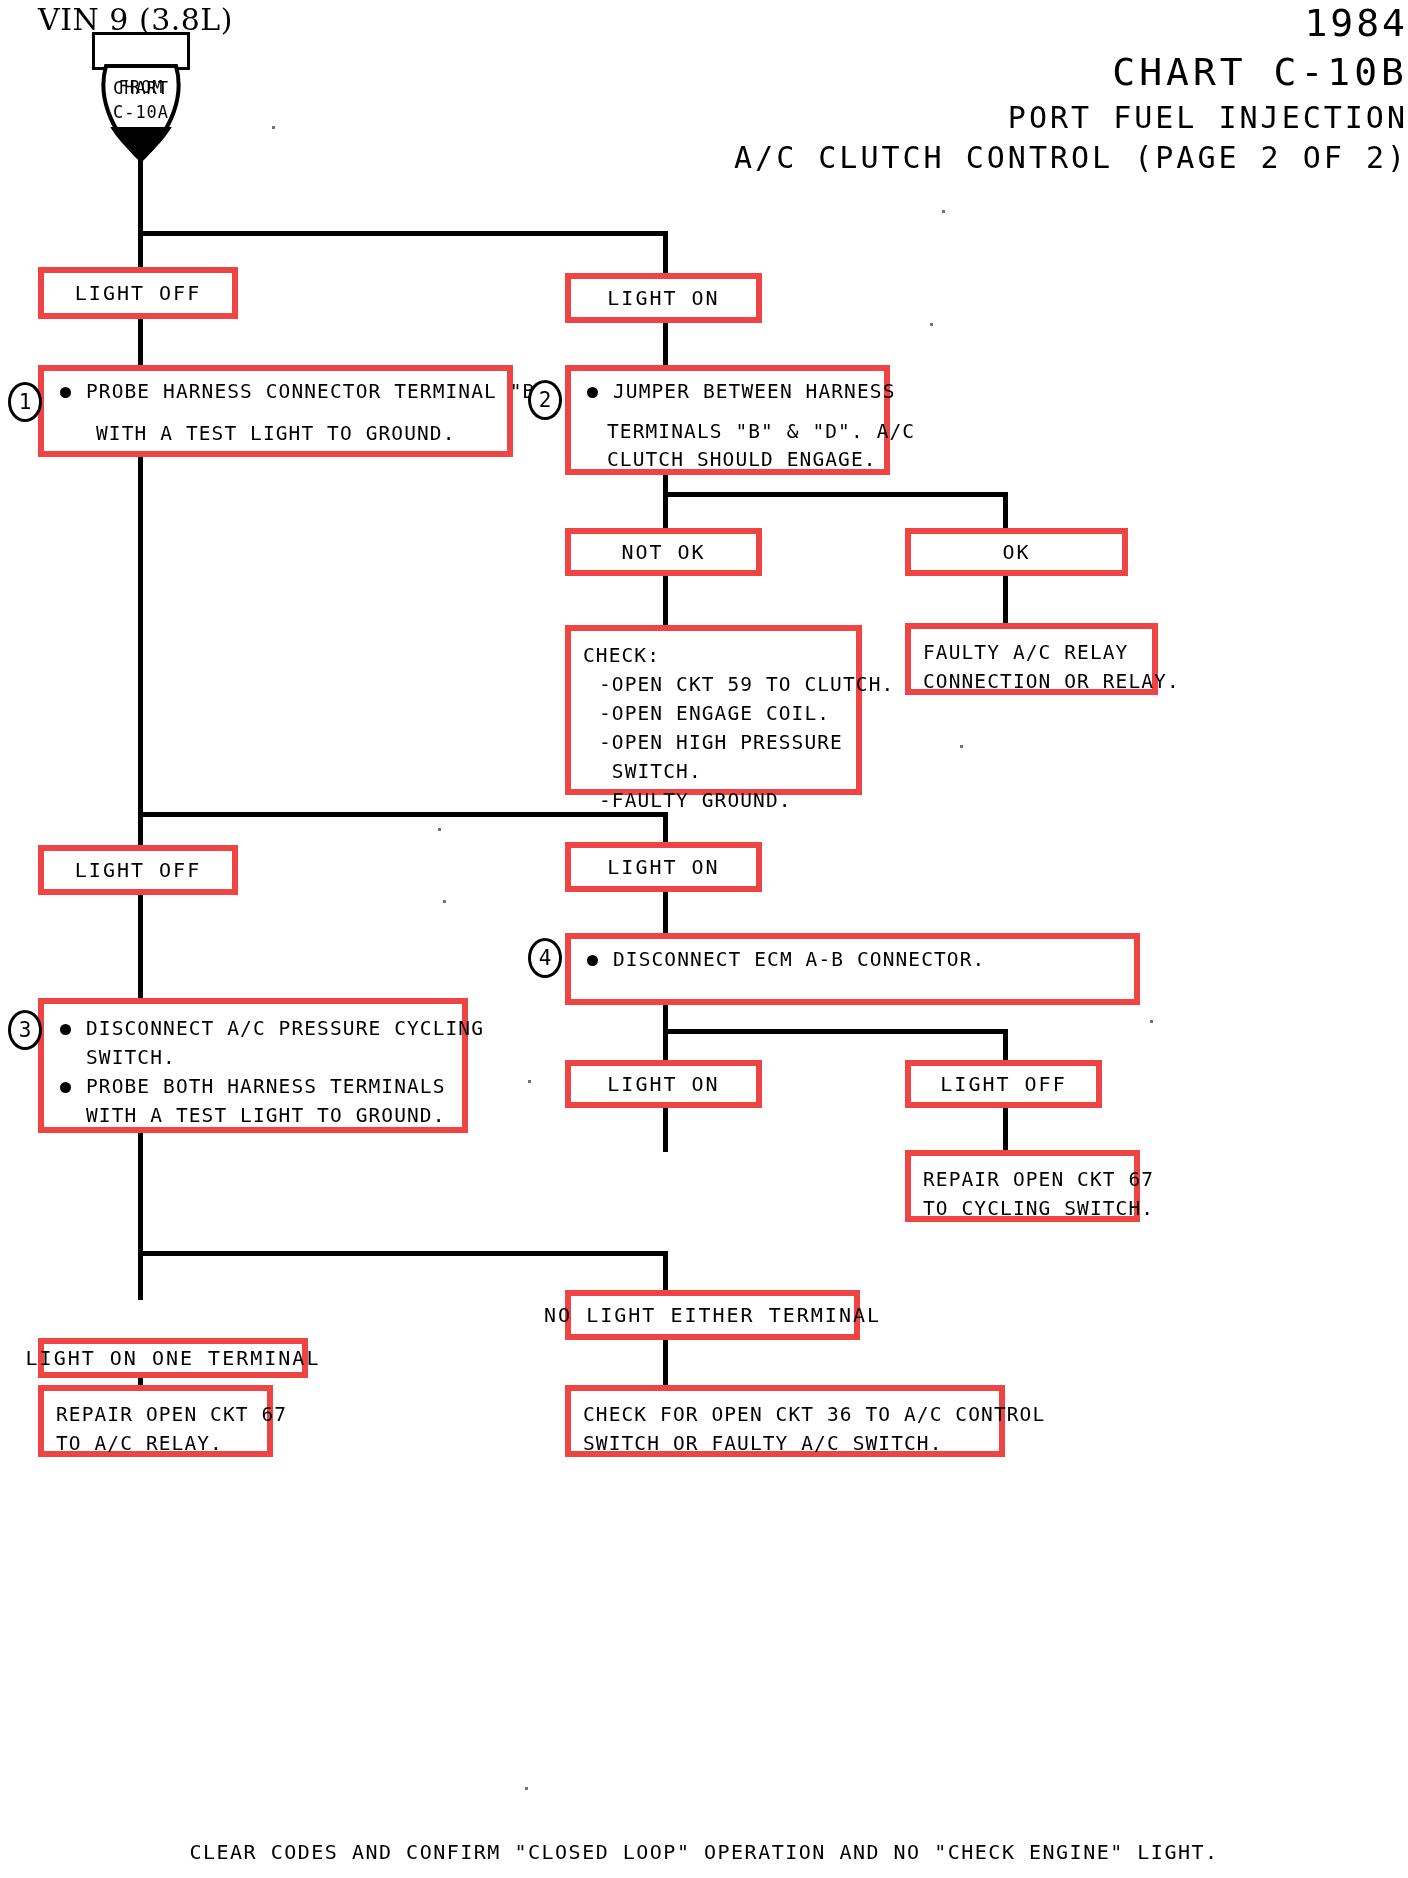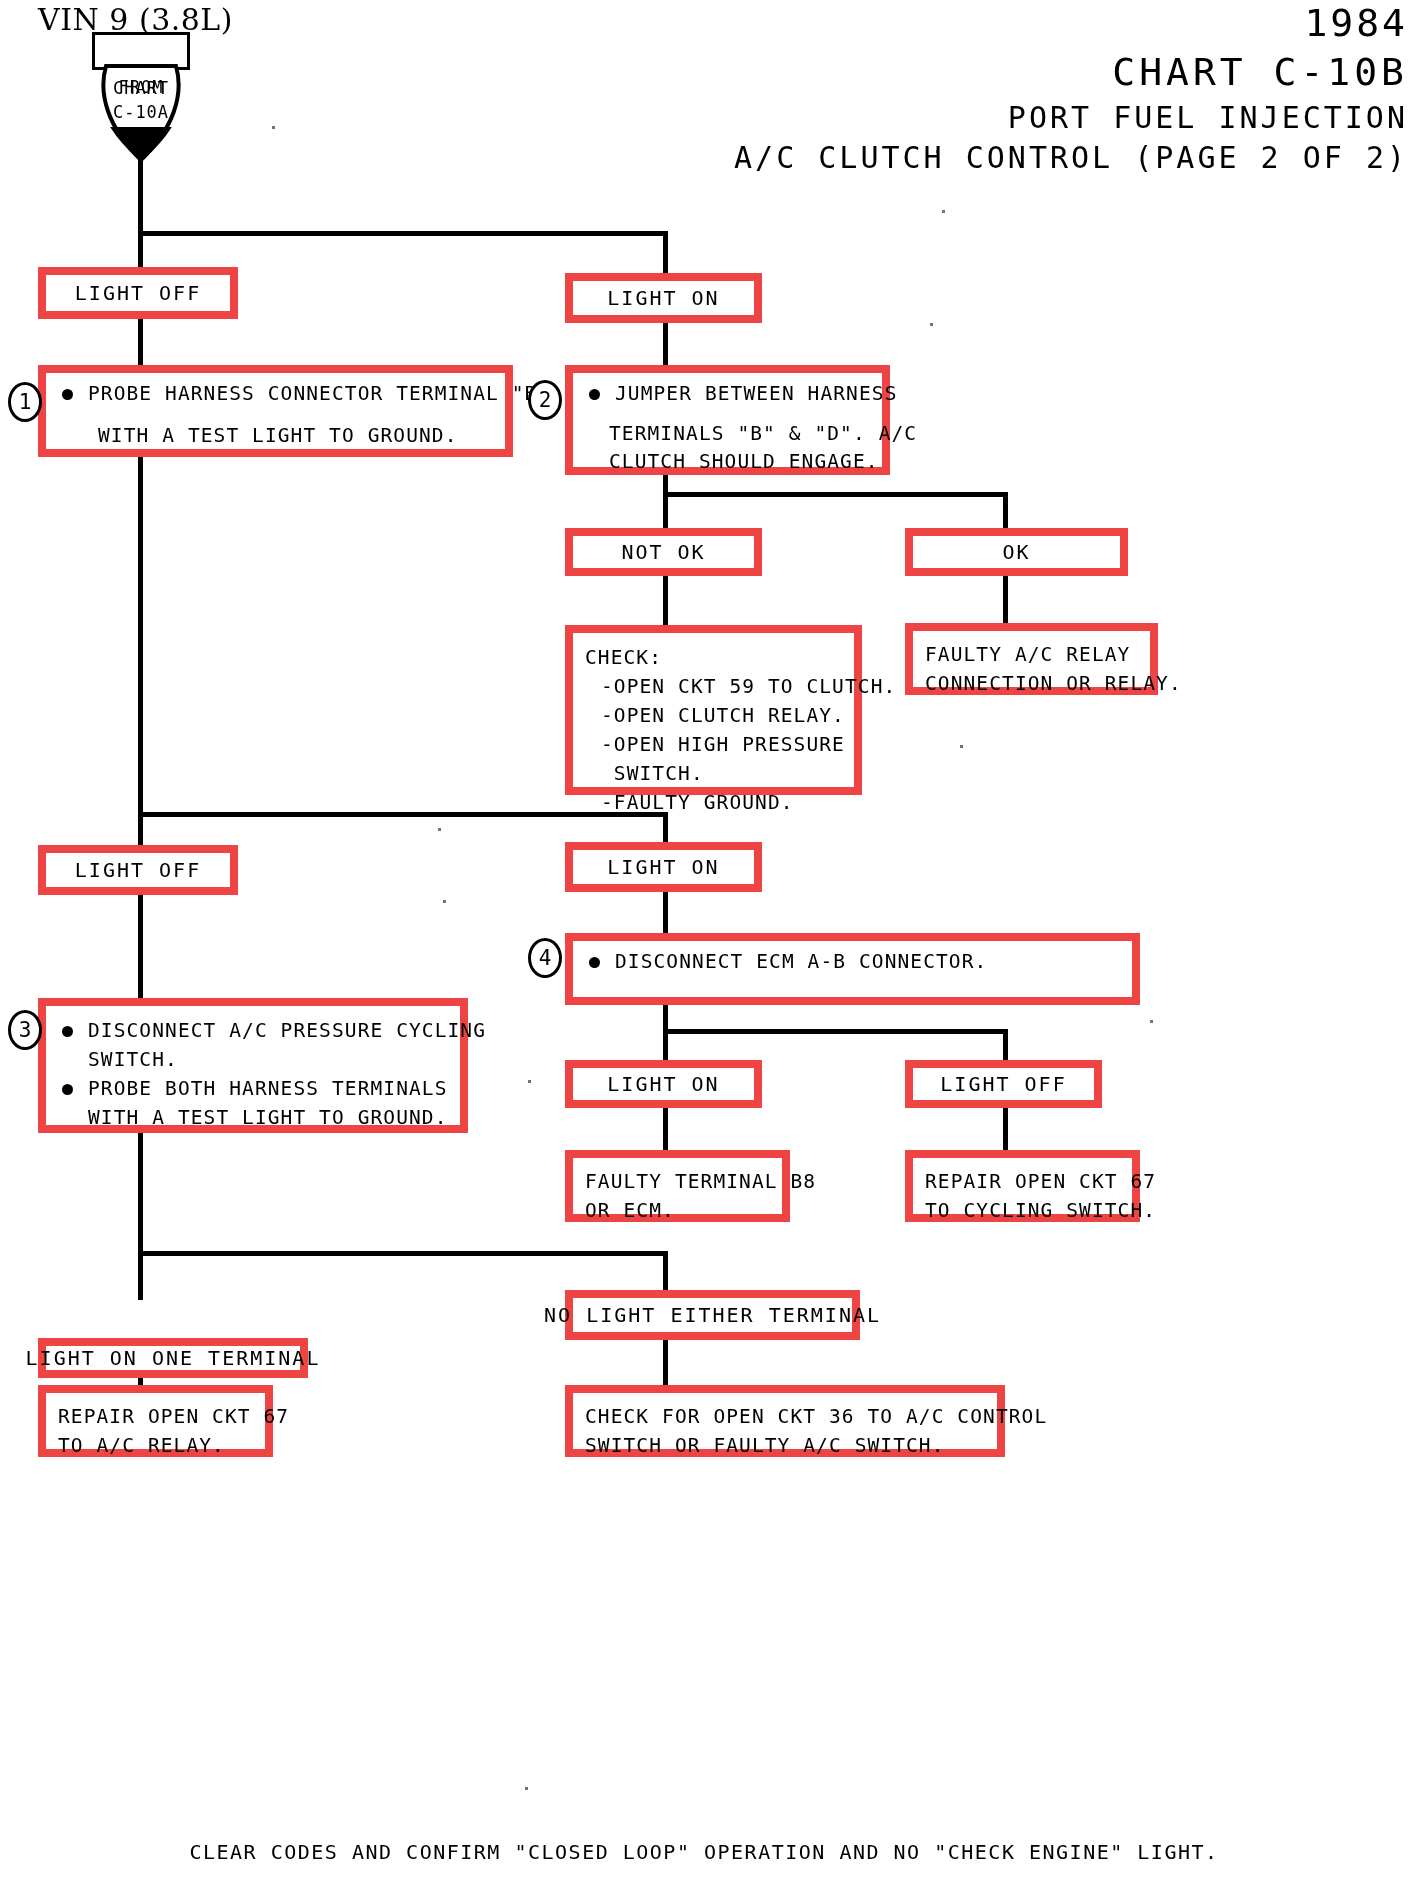--- a/index.html
+++ b/index.html
@@ -44,21 +44,21 @@
   .t-sub {
     font-size: 30px;
     letter-spacing: 3px;
     line-height: 40px;
   }
 
   
   .box {
     position: absolute;
     box-sizing: border-box;
-    border: 8px solid #ef4444;
+    border: 6px solid #ef4444;
     background: #fff;
     display: flex;
     align-items: center;
     z-index: 5;
   }
   .box.center {
     justify-content: center;
   }
   .box .label {
     font-size: 20px;
@@ -270,21 +270,21 @@
   </div>
 
   <div class="box center" style="left:905px; top:528px; width:223px; height:48px;">
     <span class="label">OK</span>
   </div>
 
   <div class="box textleft" style="left:565px; top:625px; width:297px; height:170px; padding-top:10px;">
     <div style="position:relative;">
       <div class="plainlines">CHECK:</div>
       <div class="plainlines" style="padding-left:16px;">-OPEN CKT 59 TO CLUTCH.</div>
-      <div class="plainlines" style="padding-left:16px;">-OPEN CLUTCH RELAY.</div>
+      <div class="plainlines" style="padding-left:16px;">-OPEN ENGAGE COIL.</div>
       <div class="plainlines" style="padding-left:16px;">-OPEN HIGH PRESSURE</div>
       <div class="plainlines" style="padding-left:16px;"> SWITCH.</div>
       <div class="plainlines" style="padding-left:16px;">-FAULTY GROUND.</div>
     </div>
   </div>
 
   <div class="box textleft" style="left:905px; top:623px; width:253px; height:72px; padding-top:9px;">
     <div>
       <div class="plainlines">FAULTY A/C RELAY</div>
       <div class="plainlines">CONNECTION OR RELAY.</div>
@@ -325,26 +325,20 @@
   </div>
 
   <div class="box center" style="left:565px; top:1060px; width:197px; height:48px;">
     <span class="label">LIGHT ON</span>
   </div>
 
   <div class="box center" style="left:905px; top:1060px; width:197px; height:48px;">
     <span class="label">LIGHT OFF</span>
   </div>
 
-  <div class="box textleft" style="left:565px; top:1150px; width:225px; height:72px; padding-top:9px;">
-    <div>
-      <div class="plainlines">FAULTY TERMINAL B8</div>
-      <div class="plainlines">OR ECM.</div>
-    </div>
-  </div>
 
   <div class="box textleft" style="left:905px; top:1150px; width:235px; height:72px; padding-top:9px;">
     <div>
       <div class="plainlines">REPAIR OPEN CKT 67</div>
       <div class="plainlines">TO CYCLING SWITCH.</div>
     </div>
   </div>
 
   <div class="box center" style="left:38px; top:1338px; width:270px; height:40px;">
     <span class="label">LIGHT ON ONE TERMINAL</span>

